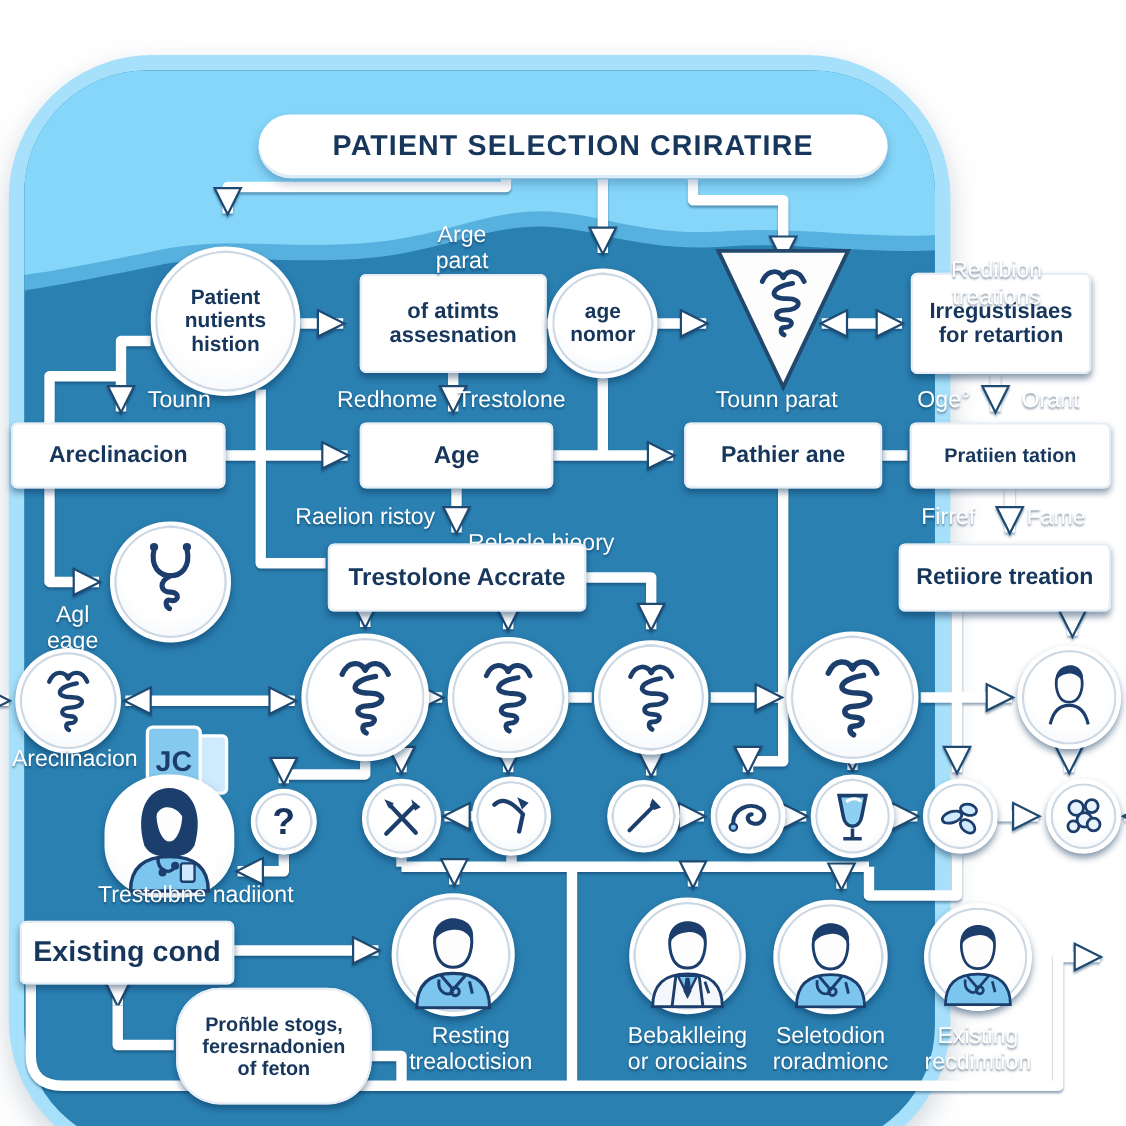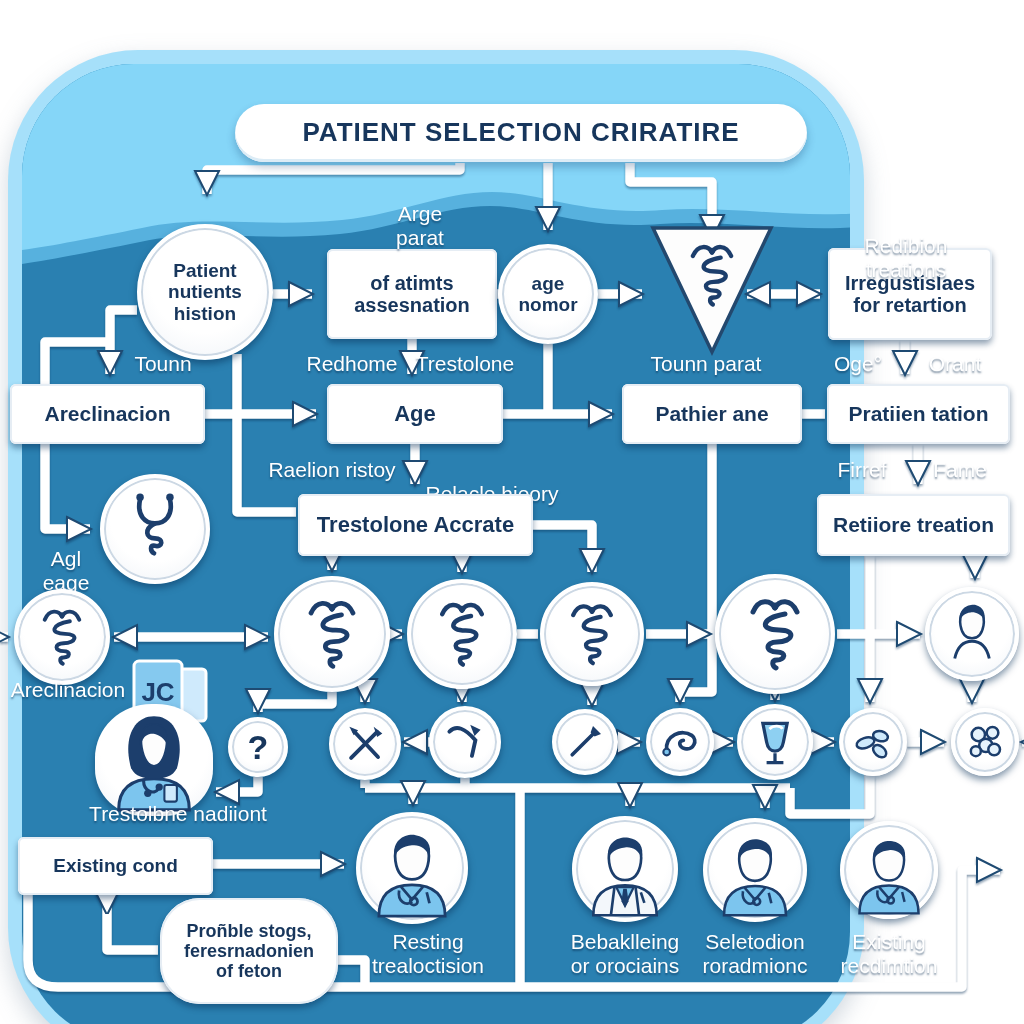--- a/index.html
+++ b/index.html
@@ -251,21 +251,21 @@
   <div class="node box" style="left:10px;top:342px;width:195px;height:60px">
     <div class="nodetext" style="font-size:21px">Areclinacion</div>
   </div>
   <div class="node box" style="left:327px;top:342px;width:176px;height:60px">
     <div class="nodetext" style="font-size:22px">Age</div>
   </div>
   <div class="node box" style="left:622px;top:342px;width:180px;height:60px">
     <div class="nodetext" style="font-size:21px">Pathier ane</div>
   </div>
   <div class="node box" style="left:827px;top:342px;width:183px;height:60px">
-    <div class="nodetext" style="font-size:21px">Pratiien tation</div>
+    <div class="nodetext" style="font-size:18px">Pratiien tation</div>
   </div>
 
   <div class="flabel" style="left:332px;top:416px">Raelion ristoy</div>
   <div class="flabel" style="left:492px;top:440px">Relacle hieory</div>
   <div class="flabel" style="left:862px;top:416px">Firref</div>
   <div class="flabel" style="left:960px;top:416px">Fame</div>
 
   <div class="node circle" style="left:100px;top:432px;width:110px;height:110px">
     <svg class="ic" width="56" height="80">
         <use href="#sym-steth" width="56" height="80"></use>
@@ -358,21 +358,21 @@
   </div>
 
   <div class="node docblob" style="left:95px;top:662px;width:118px;height:112px">
     <svg class="ic" width="104" height="104" style="margin-top:4px">
         <use href="#sym-doc-fem" width="104" height="104"></use>
       </svg>
   </div>
   <div class="flabel" style="left:178px;top:760px">Trestolbne nadiiont</div>
 
   <div class="node box" style="left:18px;top:795px;width:195px;height:58px">
-    <div class="nodetext" style="font-size:19px">Existing cond</div>
+    <div class="nodetext" style="font-size:26px">Existing cond</div>
   </div>
   <div class="node box" style="left:160px;top:856px;width:178px;height:106px;border-radius:40px">
     <div class="nodetext" style="font-size:18px">Proñble stogs,
 feresrnadonien
 of feton</div>
   </div>
 
   <div class="node circle" style="left:356px;top:770px;width:112px;height:112px">
     <svg class="ic" width="92" height="92" style="margin-top:10px">
         <use href="#sym-doc" width="92" height="92"></use>

